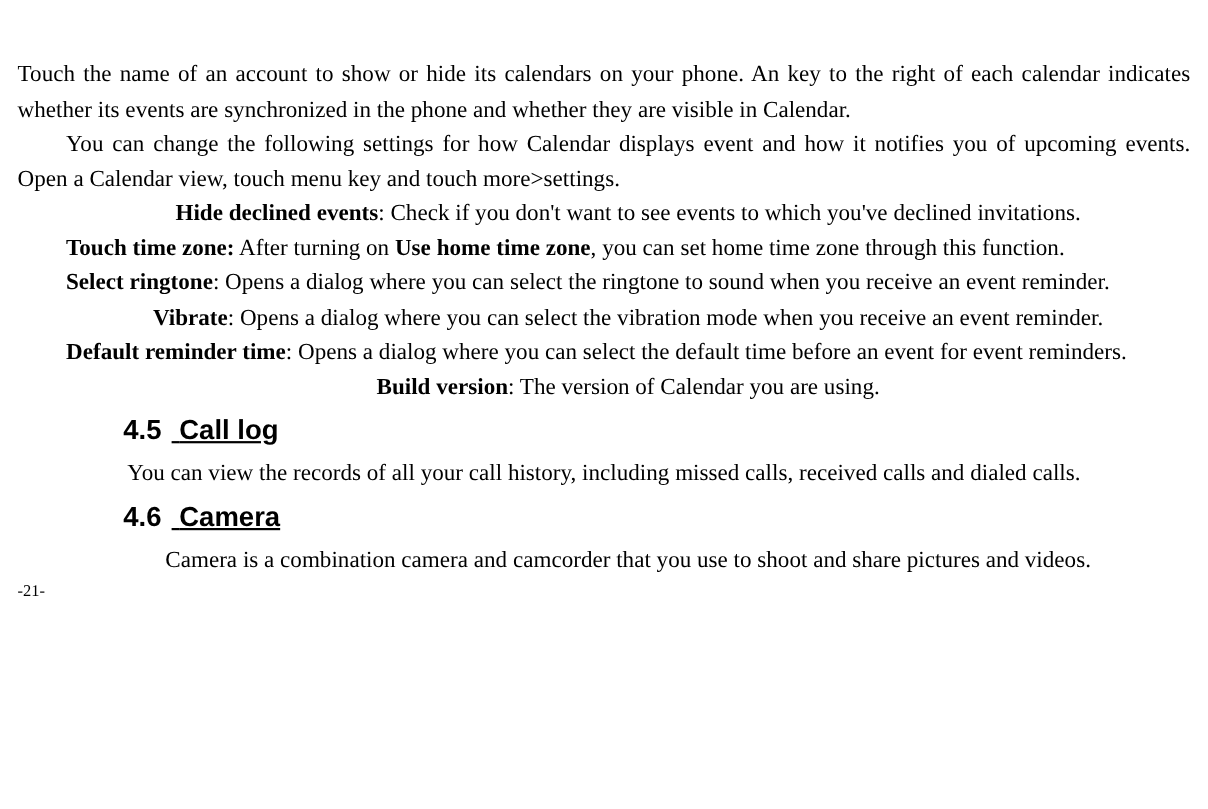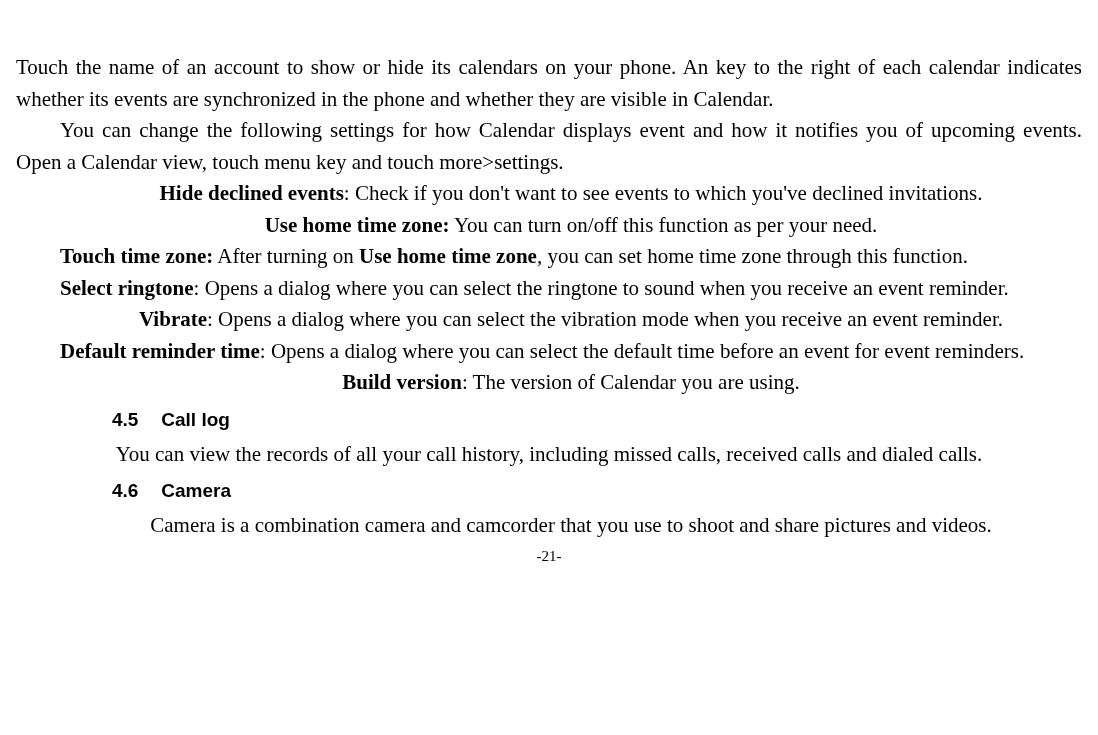--- a/index.html
+++ b/index.html
@@ -28,51 +28,48 @@
   .no-just {
     text-align: center;
   }
   .indent {
     text-indent: 44px;
   }
   .bold { font-weight: bold; }
   .section-heading {
     font-family: Arial, Helvetica, sans-serif;
     font-weight: bold;
-    font-size: 19px;
+    font-size: 25px;
     margin: 10px 0 8px 96px;
+    text-decoration: underline;
   }
   .section-heading .num {
     display: inline-block;
     min-width: 44px;
   }
   .page-number {
-    text-align: center;
     font-size: 15px;
     margin-top: 6px;
     font-family: "Times New Roman", Times, serif;
   }
 </style>
 </head>
 <body>
 
 <div class="page">
 
   <p>Touch the name of an account to show or hide its calendars on your phone. An key to the right of each calendar indicates whether its events are synchronized in the phone and whether they are visible in Calendar.</p>
 
 
   <p class="indent">You can change the following settings for how Calendar displays event and how it notifies you of upcoming events. Open a Calendar view, touch menu key and touch more&gt;settings.</p>
 
   <p class="indent no-just">
     <span class="bold">Hide declined events</span><span>: Check if you don't want to see events to which you've declined invitations.</span>
   </p>
 
-  <p class="indent no-just">
-    <span class="bold">Use home time zone:</span><span> You can turn on/off this function as per your need.</span>
-  </p>
 
   <p class="indent">
     <span class="bold">Touch time zone:</span><span> After turning on </span><span class="bold">Use home time zone</span><span>, you can set home time zone through this function.</span>
   </p>
 
 
   <p class="indent">
     <span class="bold">Select ringtone</span><span>: Opens a dialog where you can select the ringtone to sound when you receive an event reminder.</span>
   </p>
 

